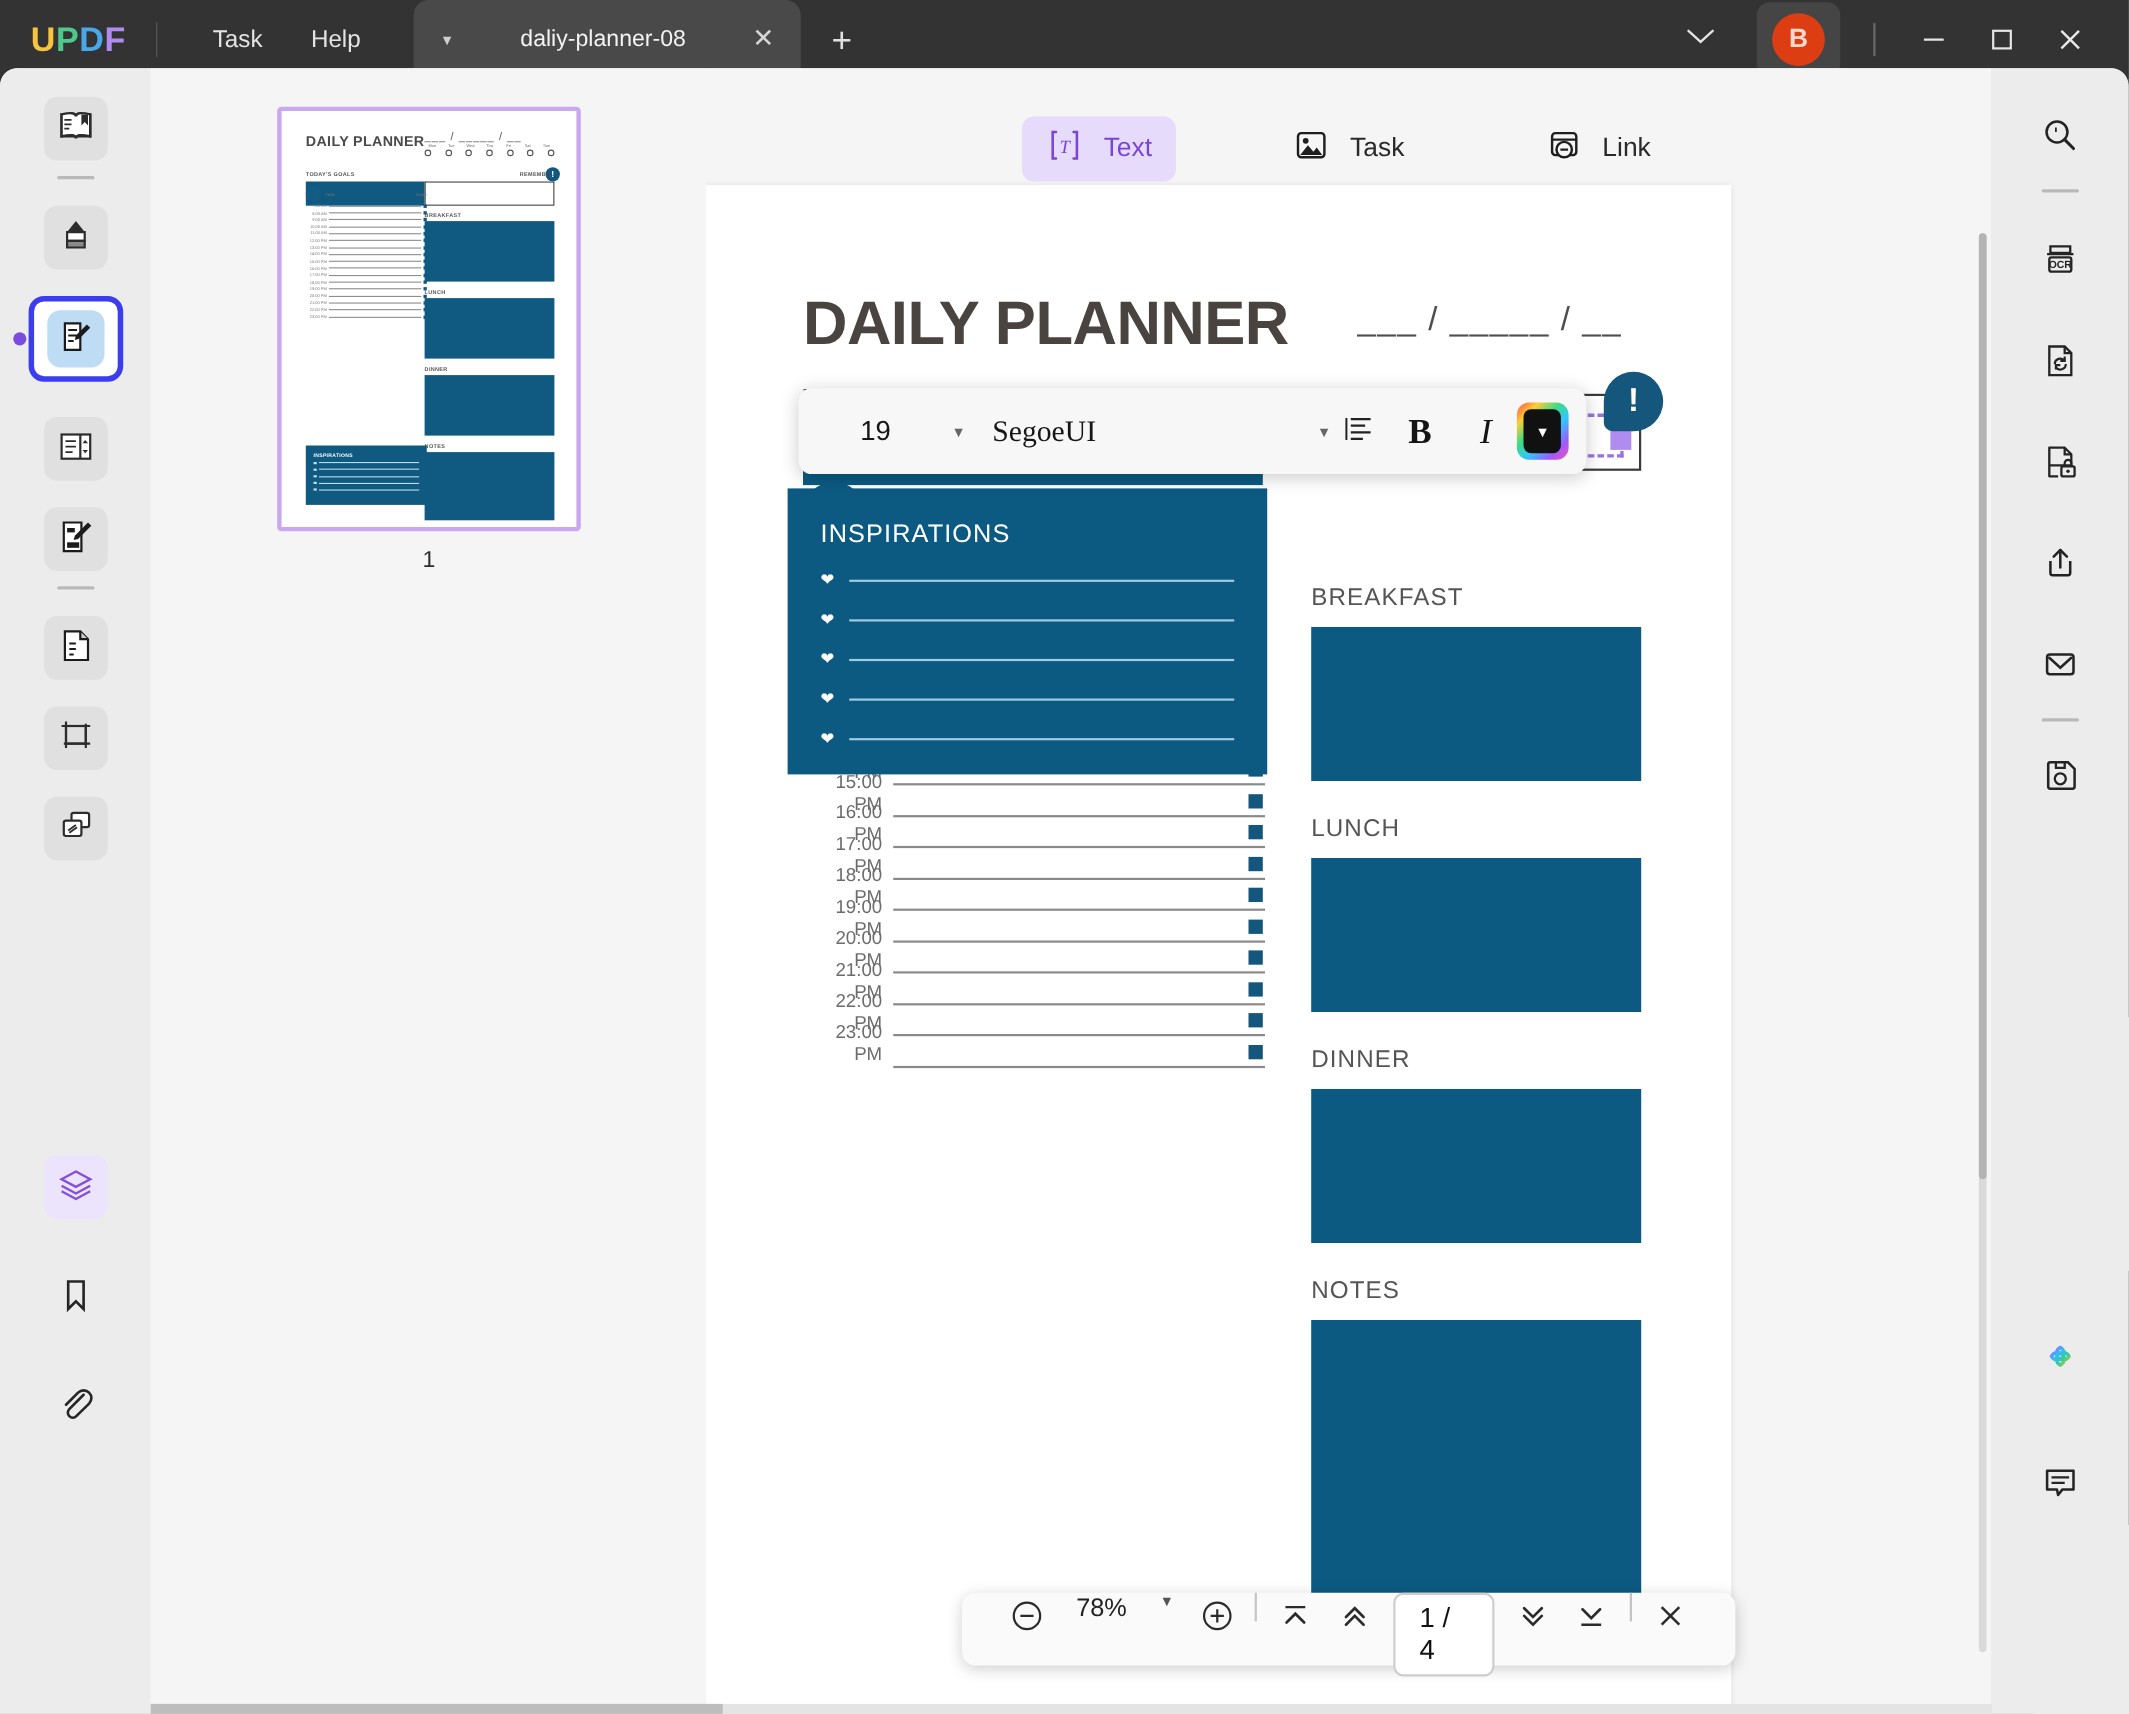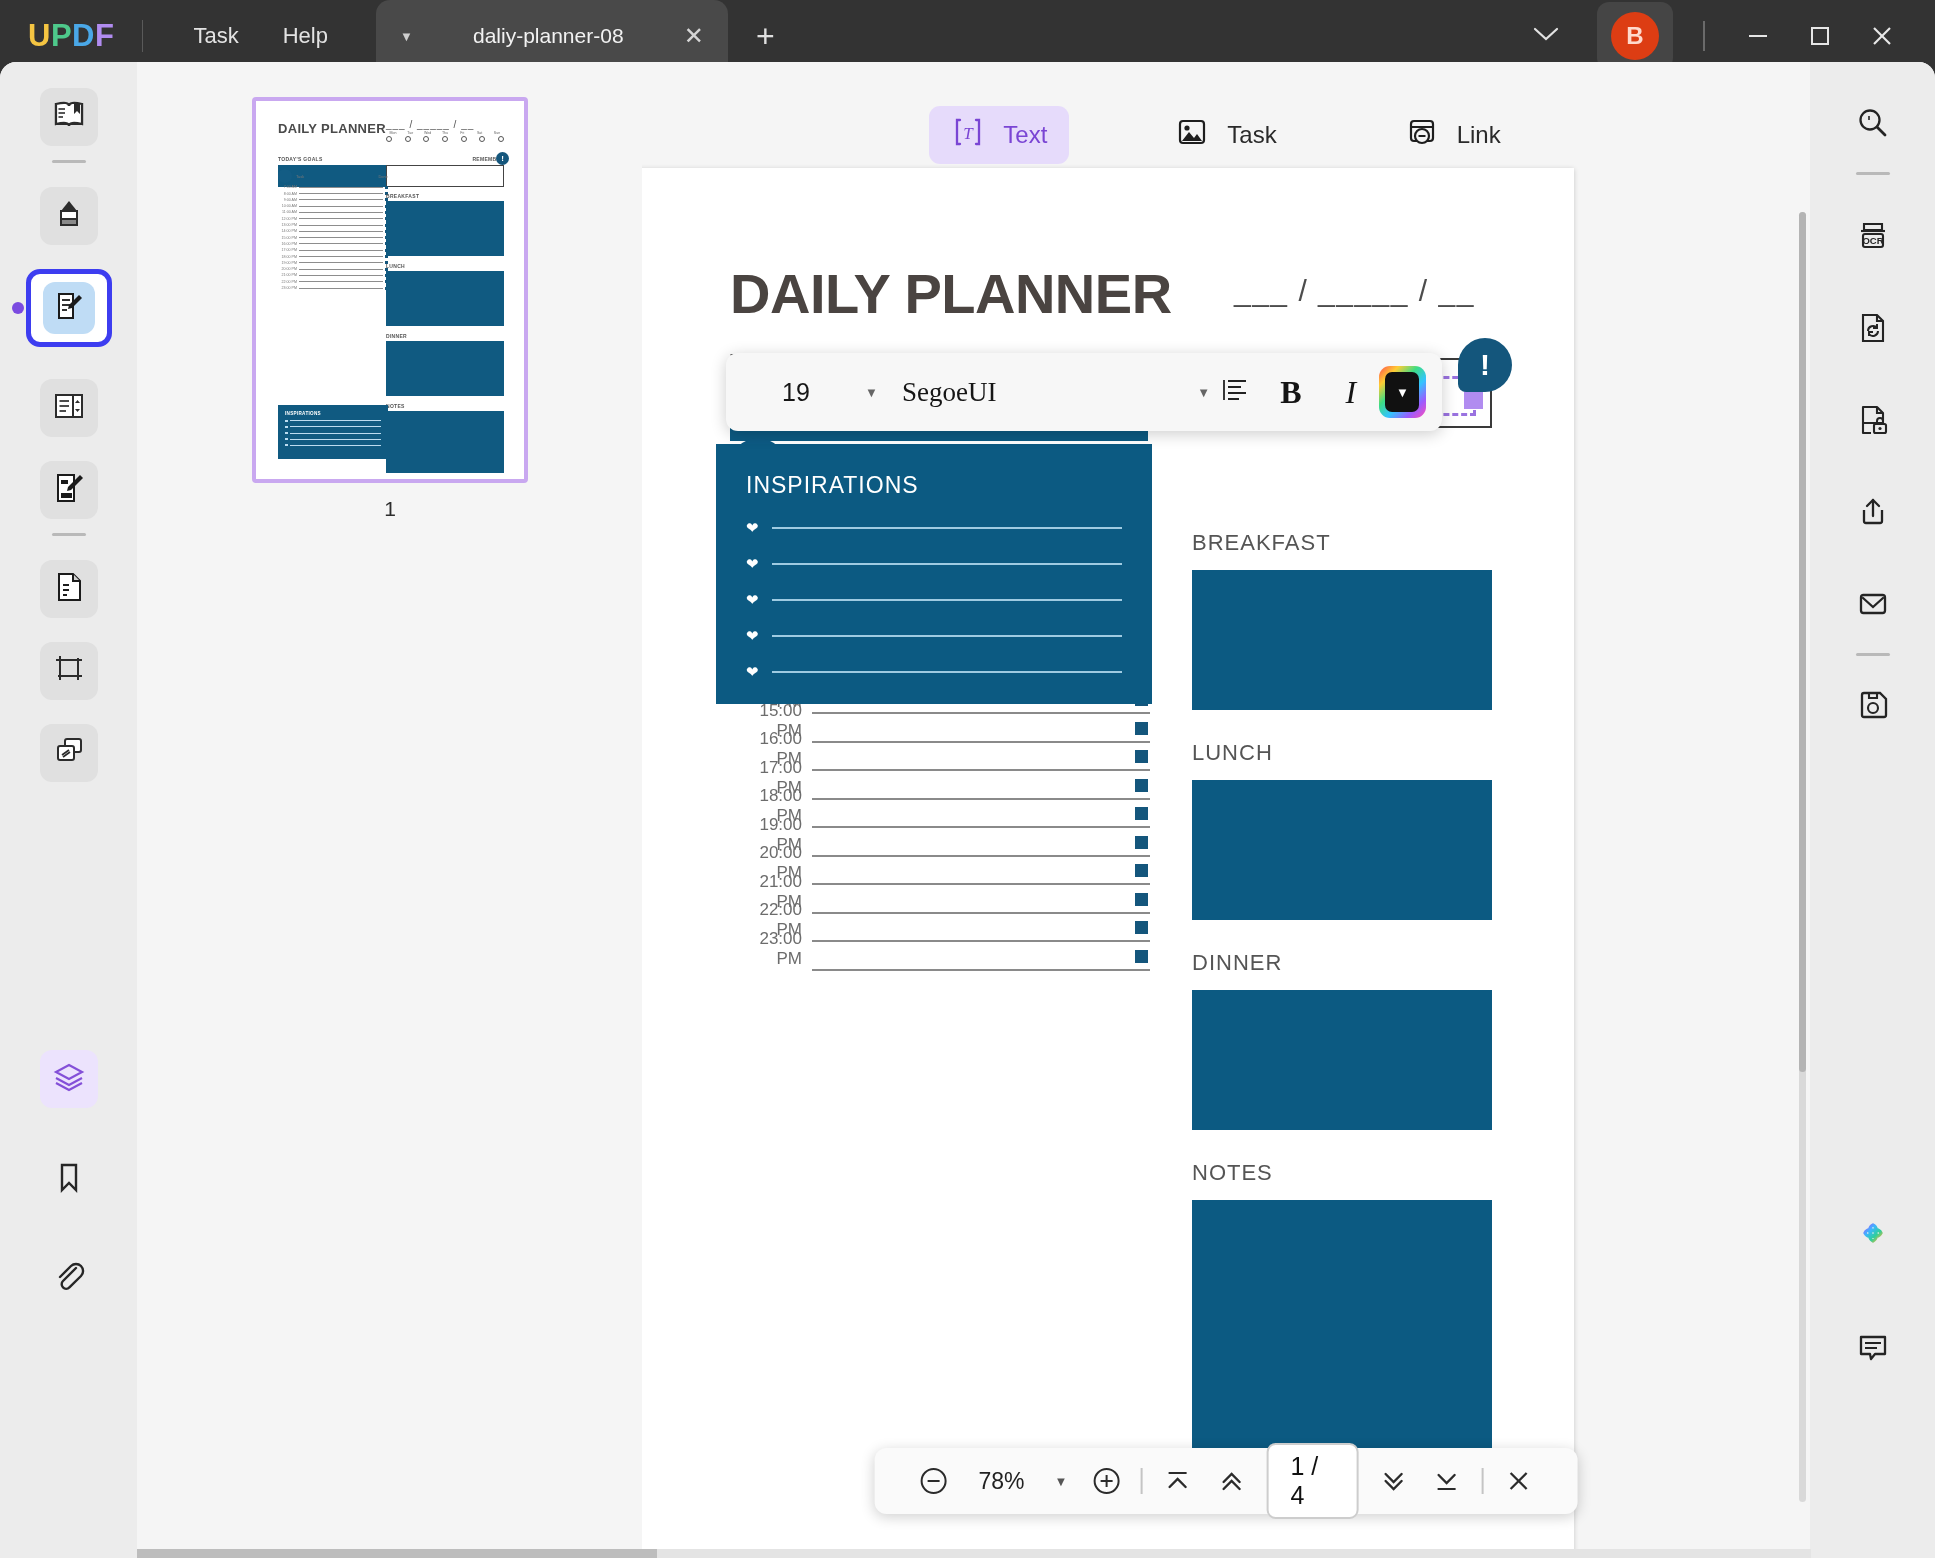--- a/index.html
+++ b/index.html
@@ -248,21 +248,21 @@
 
   .right-col { position:absolute; right:0; top:264px; width:300px; }
   .meal-label { font-size:22px; color:#555; letter-spacing:1px; }
   .meal-box { background:#0c5a82; margin-top:14px; }
 
   
   .zoombar {
     position:absolute; bottom:44px; left:50%; transform:translateX(-50%);
     height:66px; background:#fafafa; border-radius:12px;
     box-shadow:0 3px 14px rgba(0,0,0,.19);
-    display:flex; align-items:center; padding:0 40px; gap:16px;
+    display:flex; align-items:flex-start; padding:0 40px; gap:16px;
   }
   .zb-icon { cursor:pointer; display:flex; align-items:center; justify-content:center;
              width:42px; height:42px; color:#2b2b2b; }
   .zb-pct { font-size:23px; color:#222; min-width:66px; text-align:center; cursor:pointer; }
   .zb-caret { font-size:13px; color:#555; cursor:pointer; padding:0 4px; }
   .zb-sep { width:2px; height:26px; background:#c4c4c4; }
   .zb-page {
     border:2px solid #cdcdcd; border-radius:9px; padding:7px 22px;
     font-size:25px; color:#111; background:#fff; cursor:text;
   }

